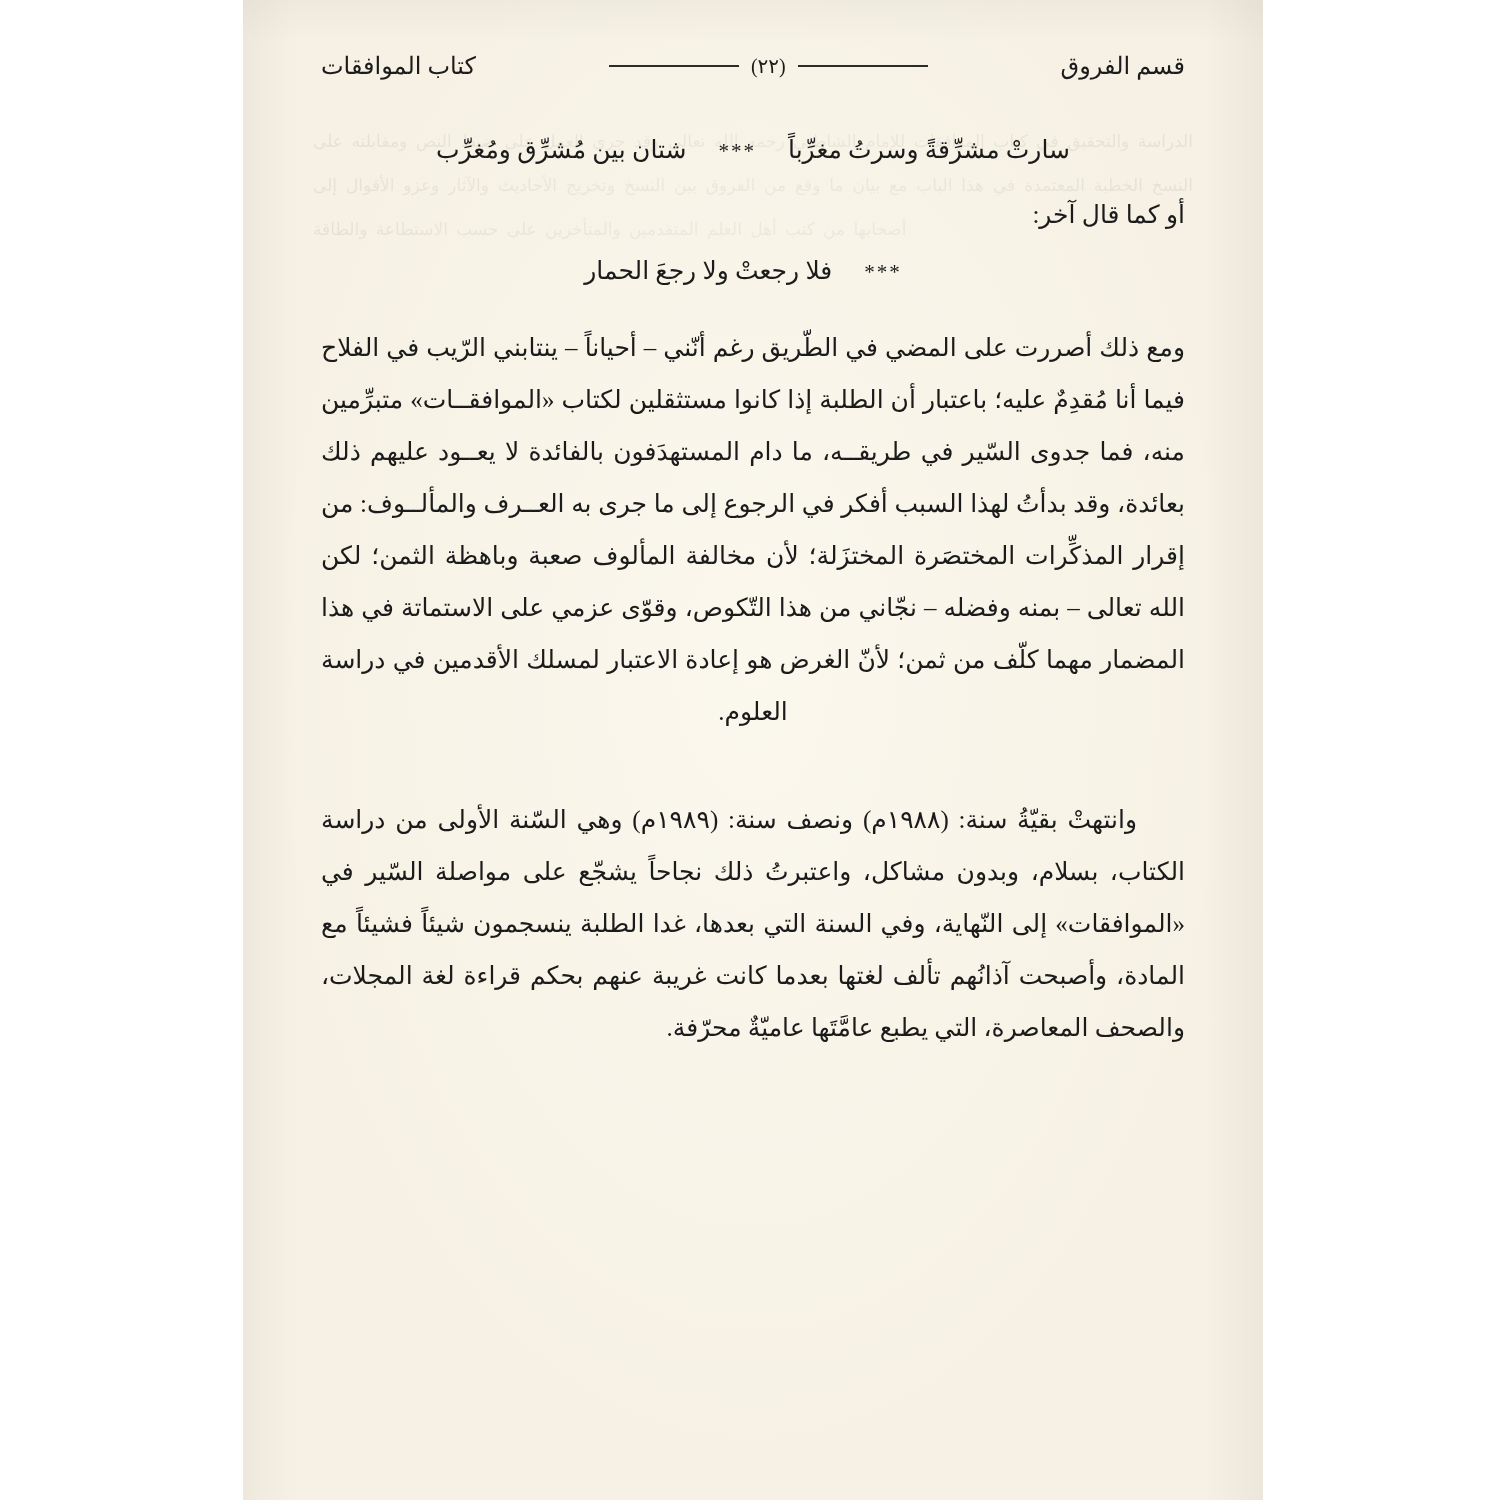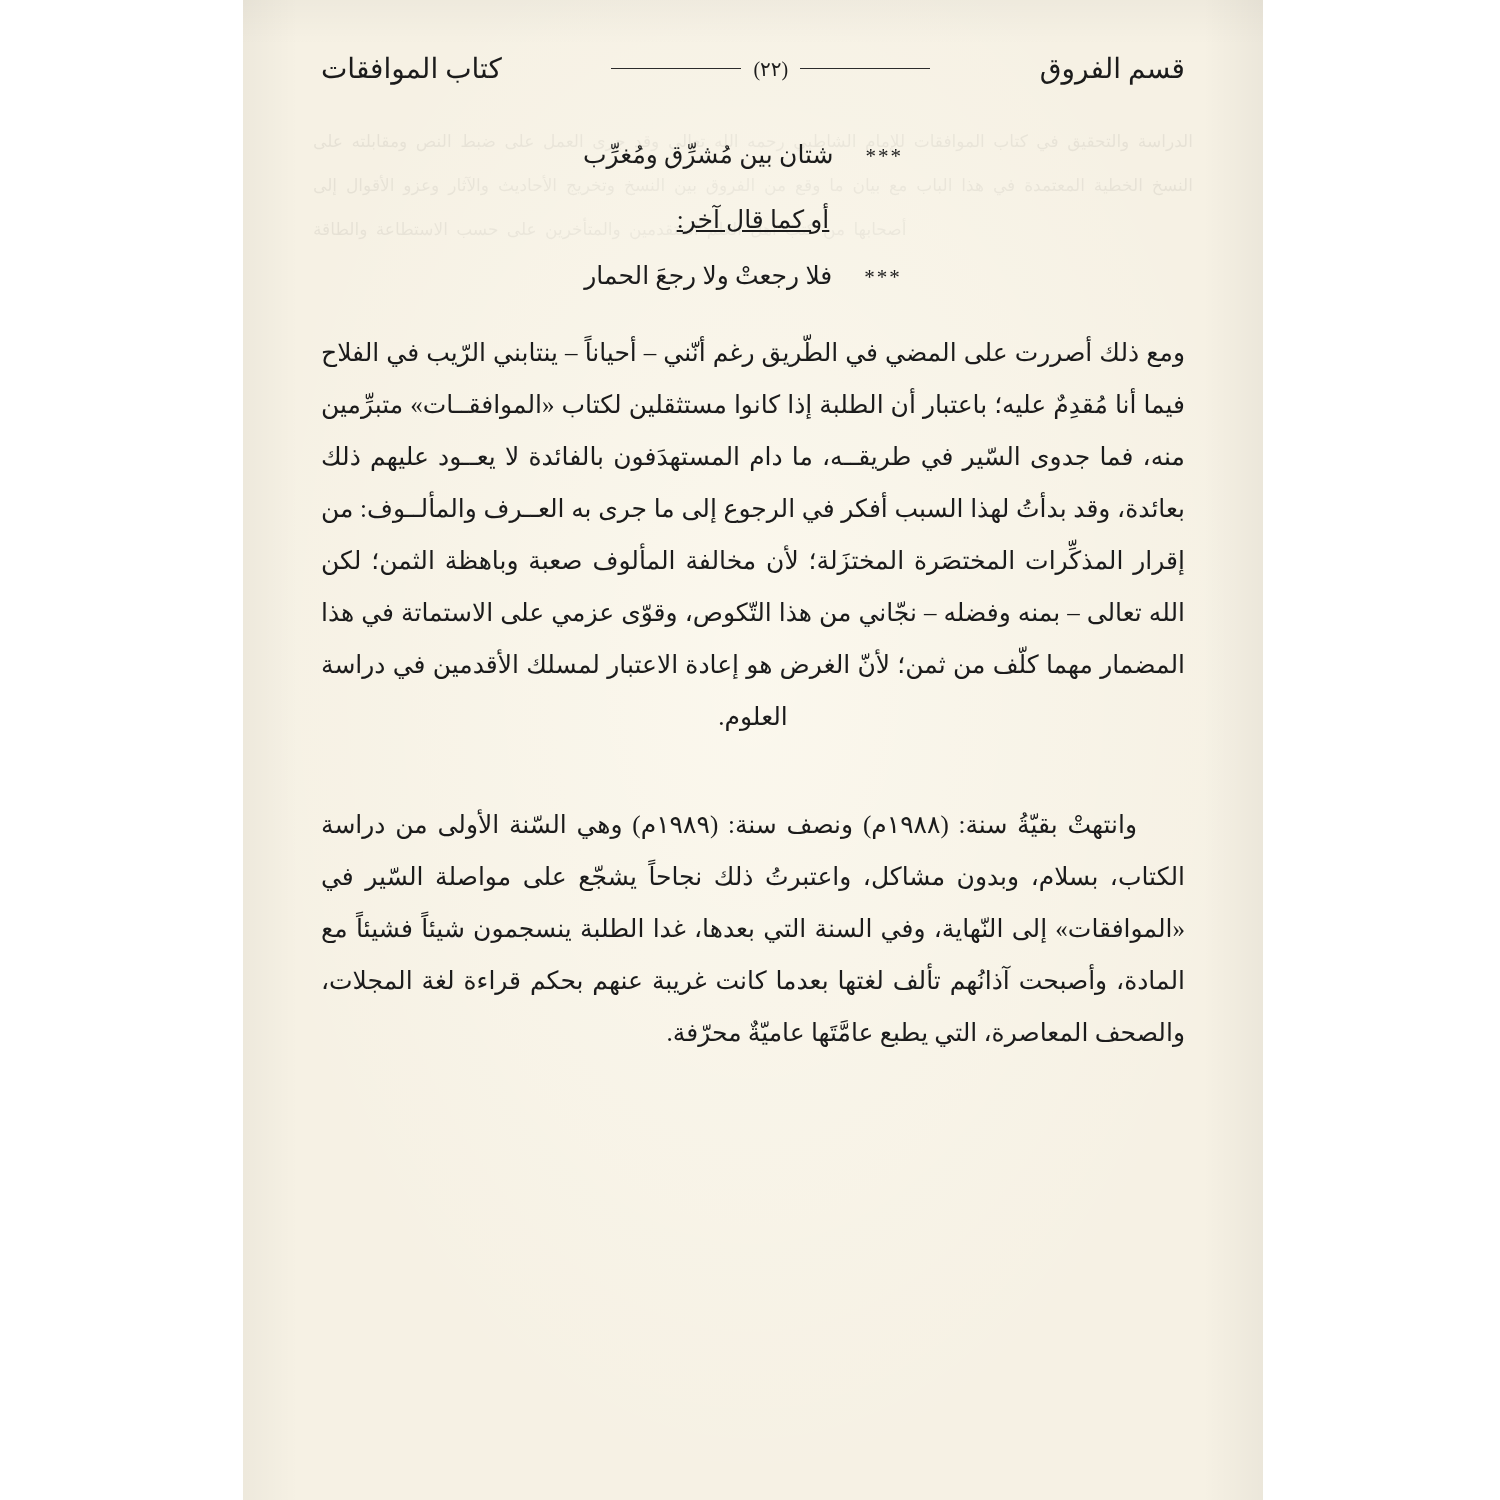--- a/index.html
+++ b/index.html
@@ -66,21 +66,21 @@
     display: flex;
     align-items: center;
     justify-content: space-between;
     direction: rtl;
     font-size: 20px;
     color: #1b1b1b;
     margin-bottom: 46px;
   }
   .running-header .side {
     white-space: nowrap;
-    font-size: 28px;
+    font-size: 24px;
   }
   .running-header .rule-wrap {
     flex: 1;
     display: flex;
     align-items: center;
     justify-content: center;
     gap: 12px;
     margin: 0 14px;
   }
   .running-header .rule {
@@ -110,24 +110,22 @@
     text-align: center;
   }
   .verse .sep {
     padding: 0 26px;
     letter-spacing: 2px;
     font-size: 21px;
   }
 
   .lead-line {
     direction: rtl;
-    text-align: center;
     font-size: 25px;
     margin: 26px 0 18px 0;
-    text-decoration: underline;
   }
 
   p.body {
     direction: rtl;
     text-align: justify;
     text-align-last: center;
     font-size: 25px;
     line-height: 2.08;
     margin: 0 0 26px 0;
     text-indent: 0;
@@ -155,20 +153,21 @@
       <div class="side">قسم الفروق</div>
       <div class="rule-wrap">
         <div class="rule"></div>
         <div class="folio">(٢٢)</div>
         <div class="rule"></div>
       </div>
       <div class="side">كتاب الموافقات</div>
     </div>
 
     <div class="verse">
+      <span class="hemistich">سارتْ مشرِّقةً وسرتُ مغرِّباً</span>
       <span class="sep">***</span>
       <span class="hemistich">شتان بين مُشرِّق ومُغرِّب</span>
     </div>
 
     <div class="lead-line">أو كما قال آخر:</div>
 
     <div class="verse">
       <span class="sep">***</span>
       <span class="hemistich">فلا رجعتْ ولا رجعَ الحمار</span>
     </div>

